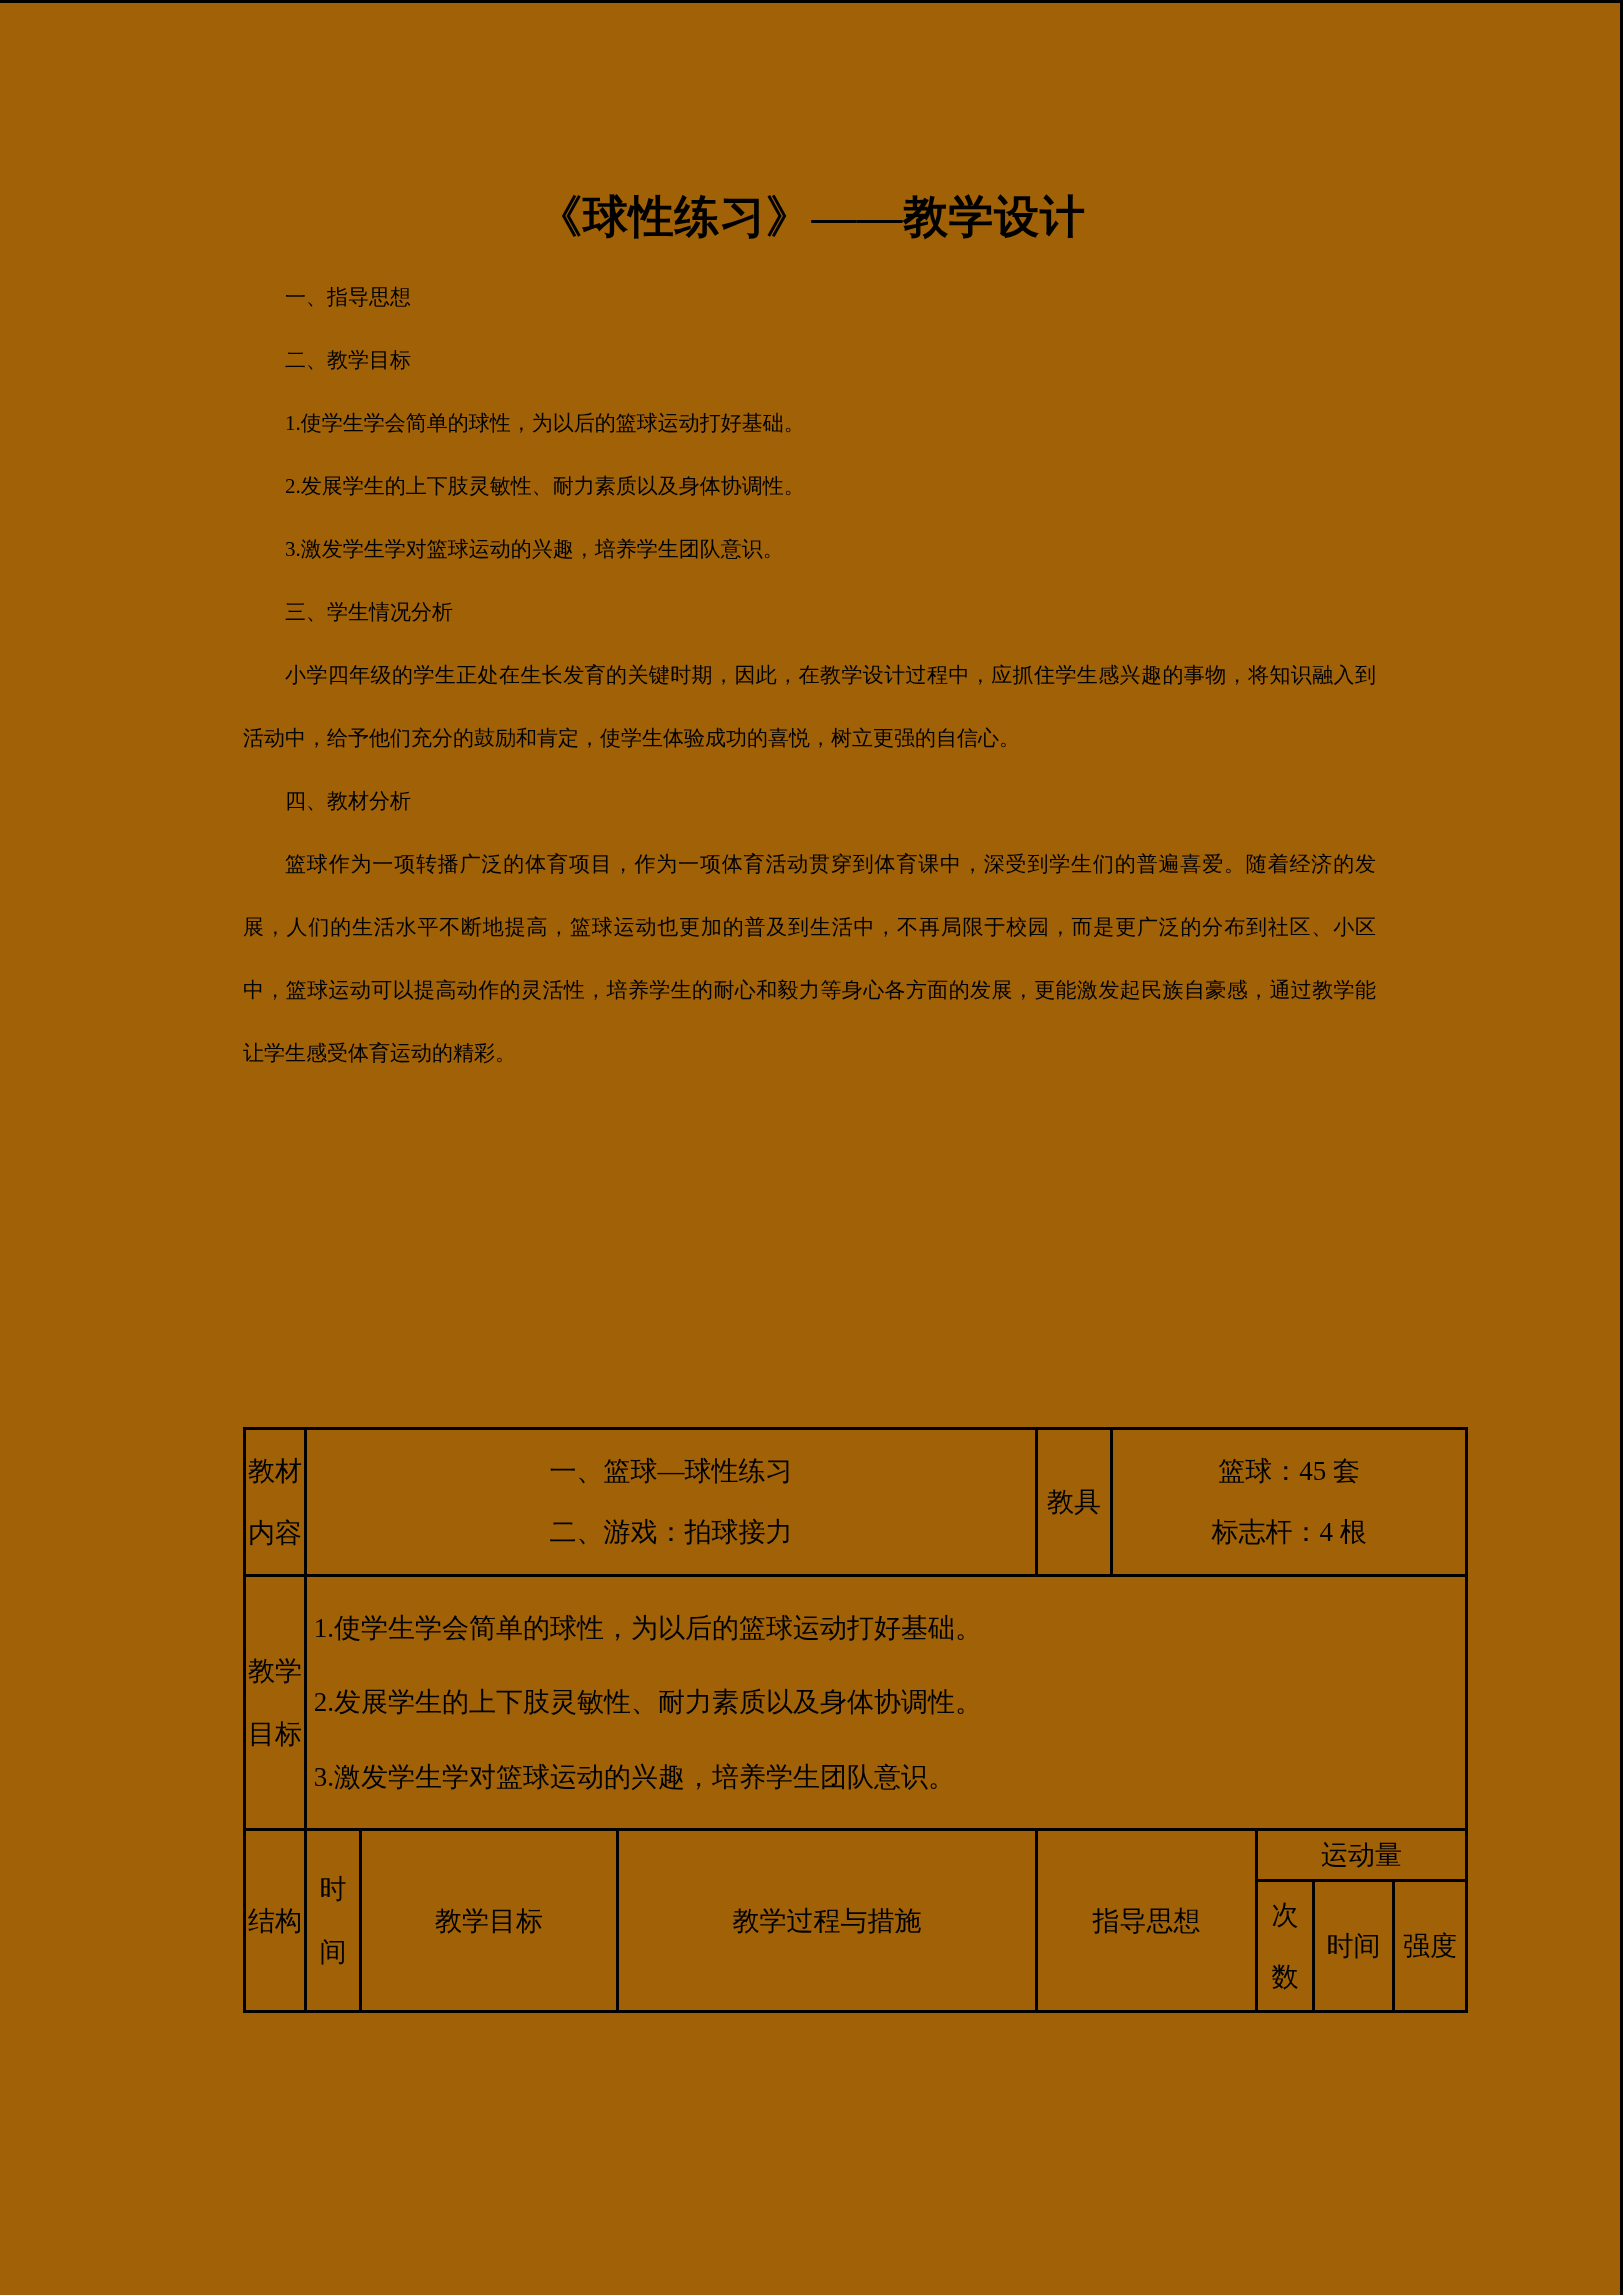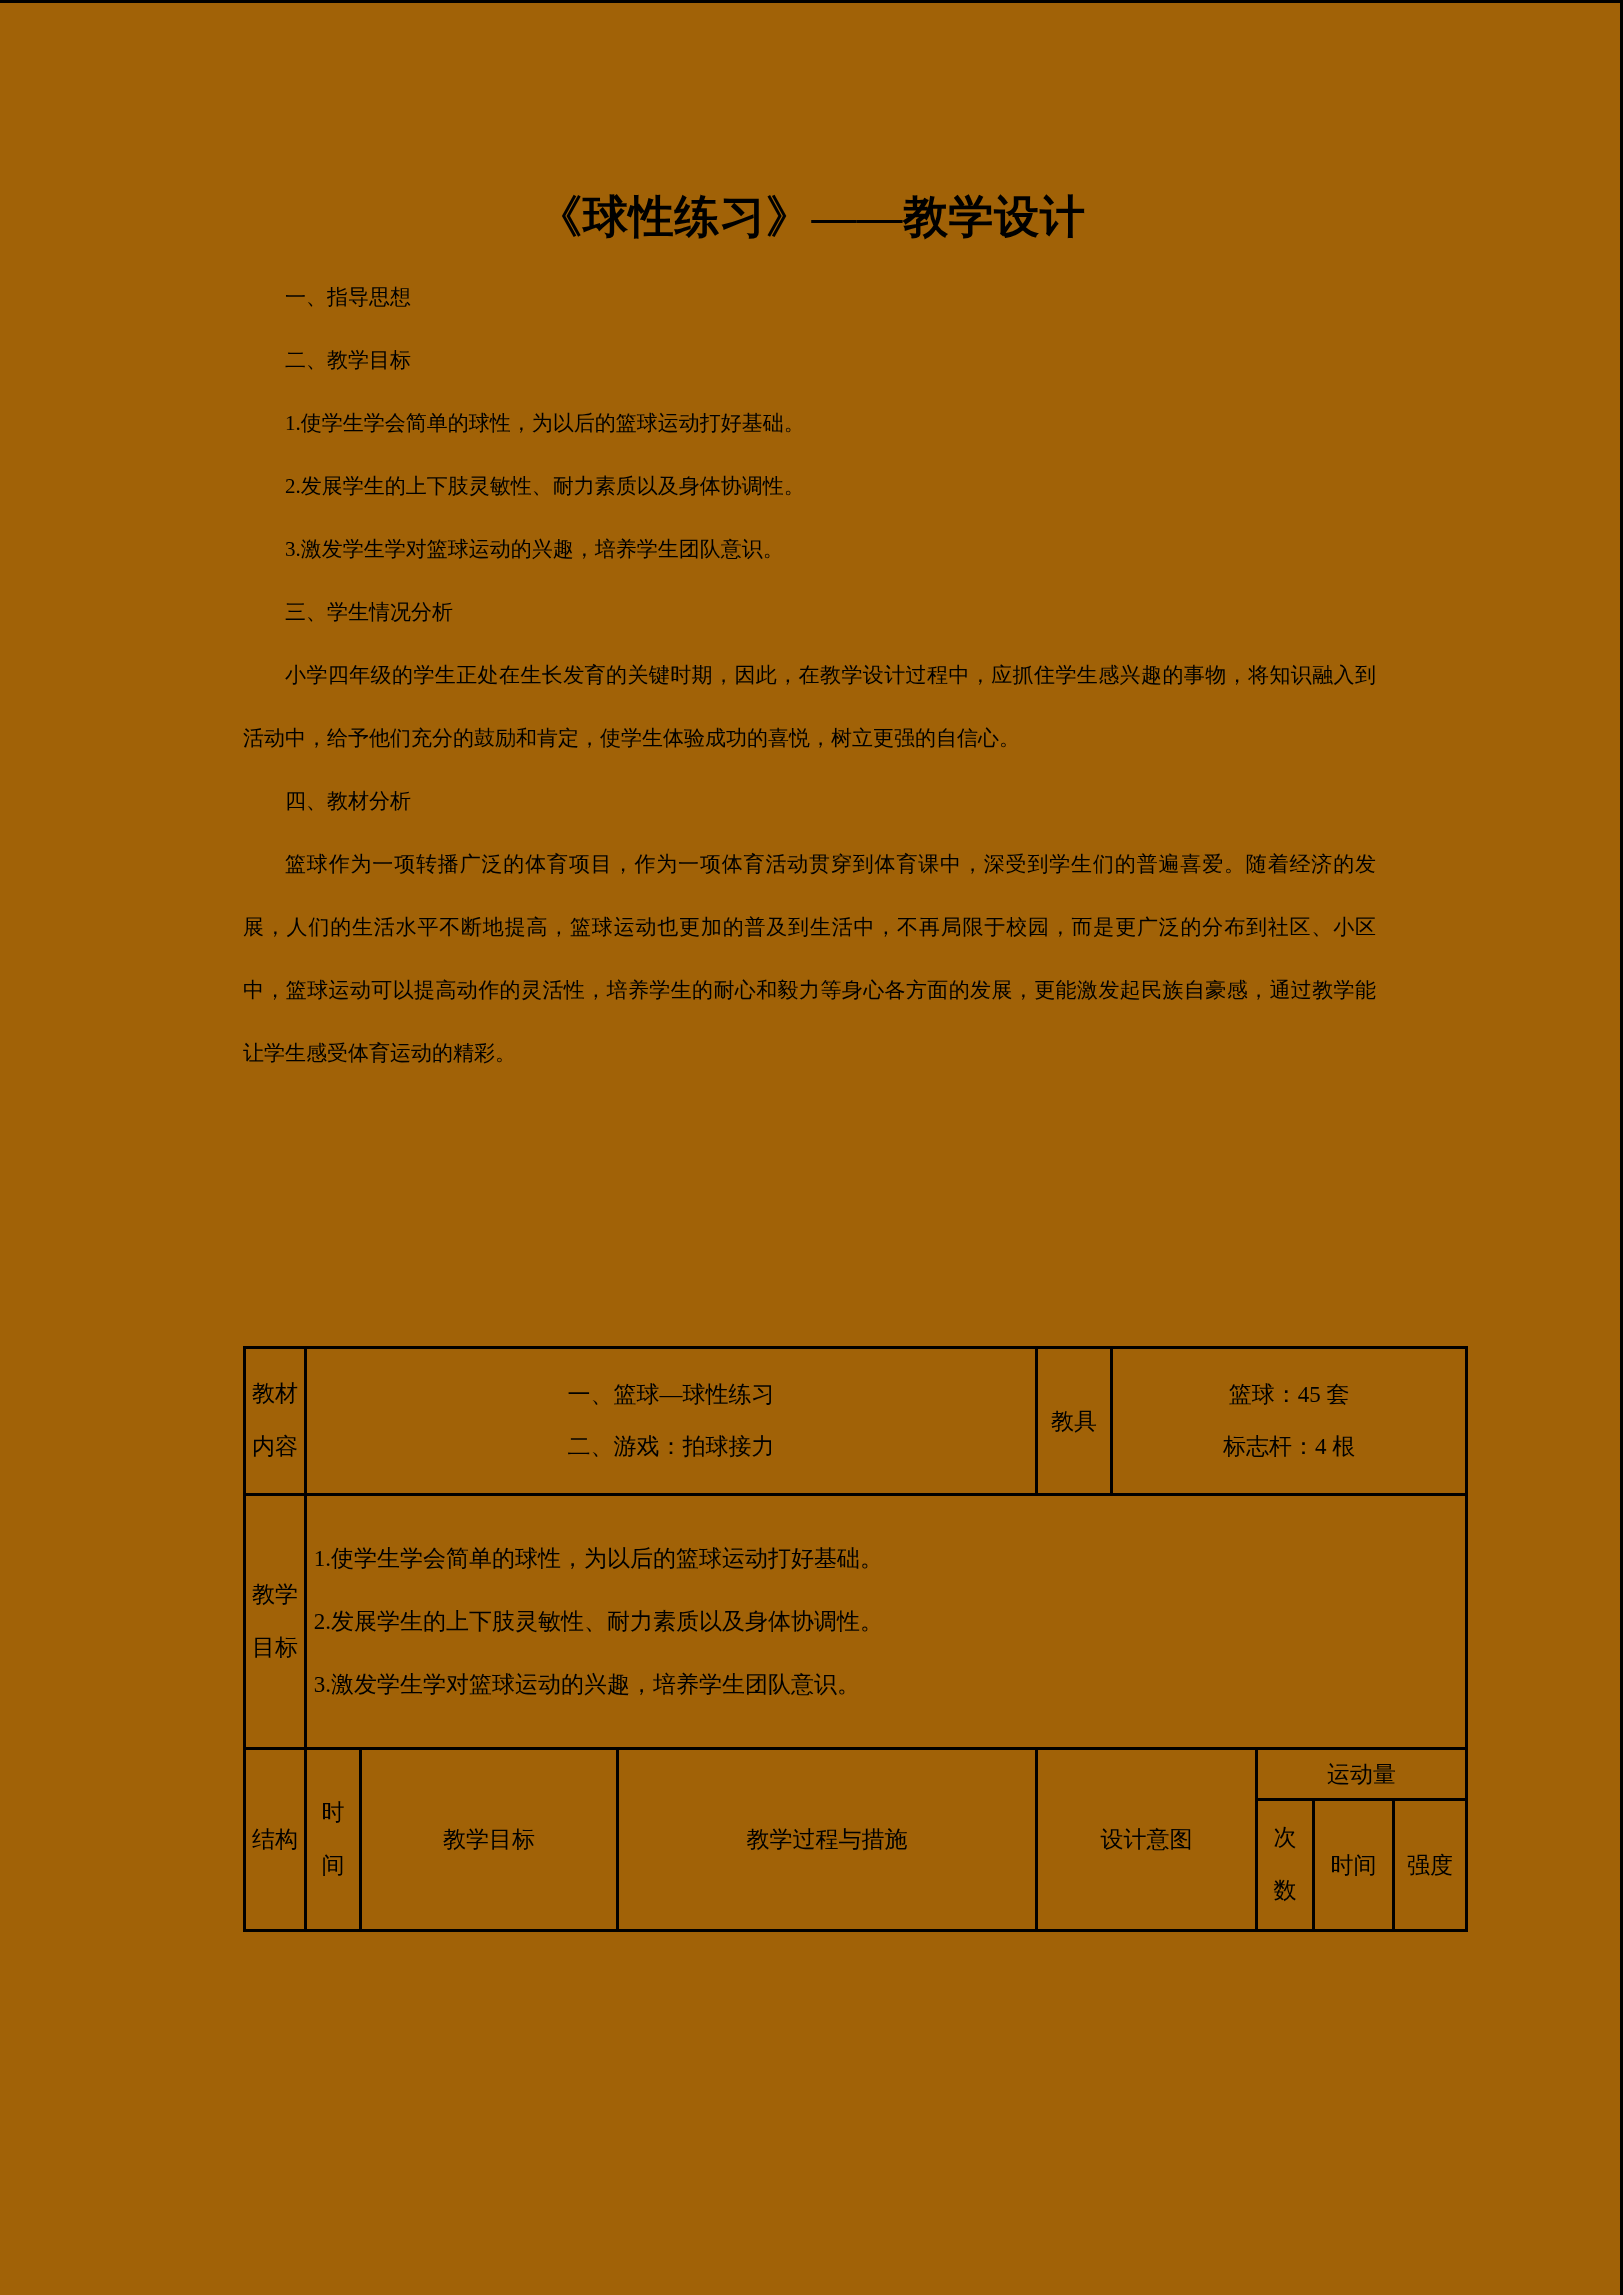--- a/index.html
+++ b/index.html
@@ -51,25 +51,25 @@
     line-height: 63px;
     text-align: justify;
   }
   .content p {
     margin: 0;
     text-indent: 2em;
   }
   table.plan {
     position: absolute;
     left: 243px;
-    top: 1346px;
+    top: 1427px;
     width: 1222px;
     border-collapse: collapse;
     table-layout: fixed;
-    font-size: 23px;
+    font-size: 27px;
     border-radius: 18px;
   }
   table.plan td {
     border: 3.4px solid #000;
     text-align: center;
     vertical-align: middle;
     padding: 0;
     overflow: hidden;
   }
   .stacked {
@@ -168,21 +168,21 @@
         <div class="stacked">时
 间</div>
       </td>
       <td rowspan="2">
         <span>教学目标</span>
       </td>
       <td rowspan="2">
         <span>教学过程与措施</span>
       </td>
       <td rowspan="2" colspan="2">
-        <span>设计意图</span>
+        <span>指导思想</span>
       </td>
       <td colspan="3">
         <span>运动量</span>
       </td>
     </tr>
     <tr class="r3b">
       <td>
         <div class="stacked">次
 数</div>
       </td>

